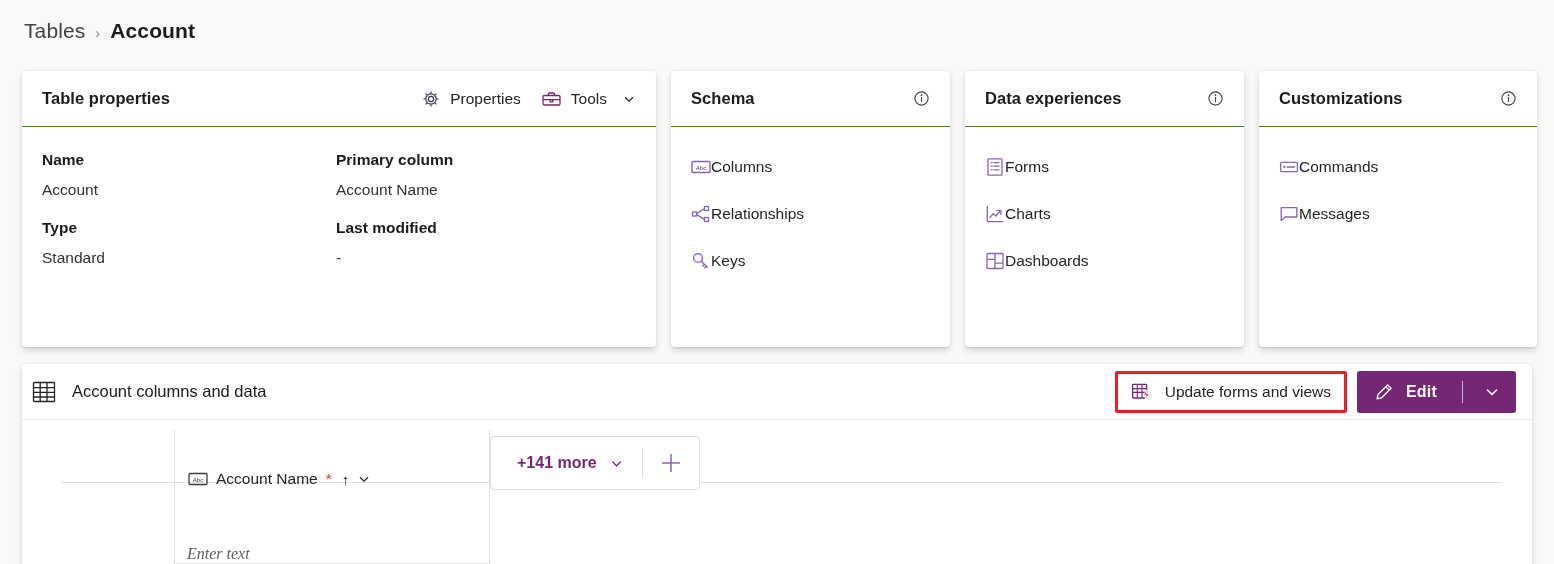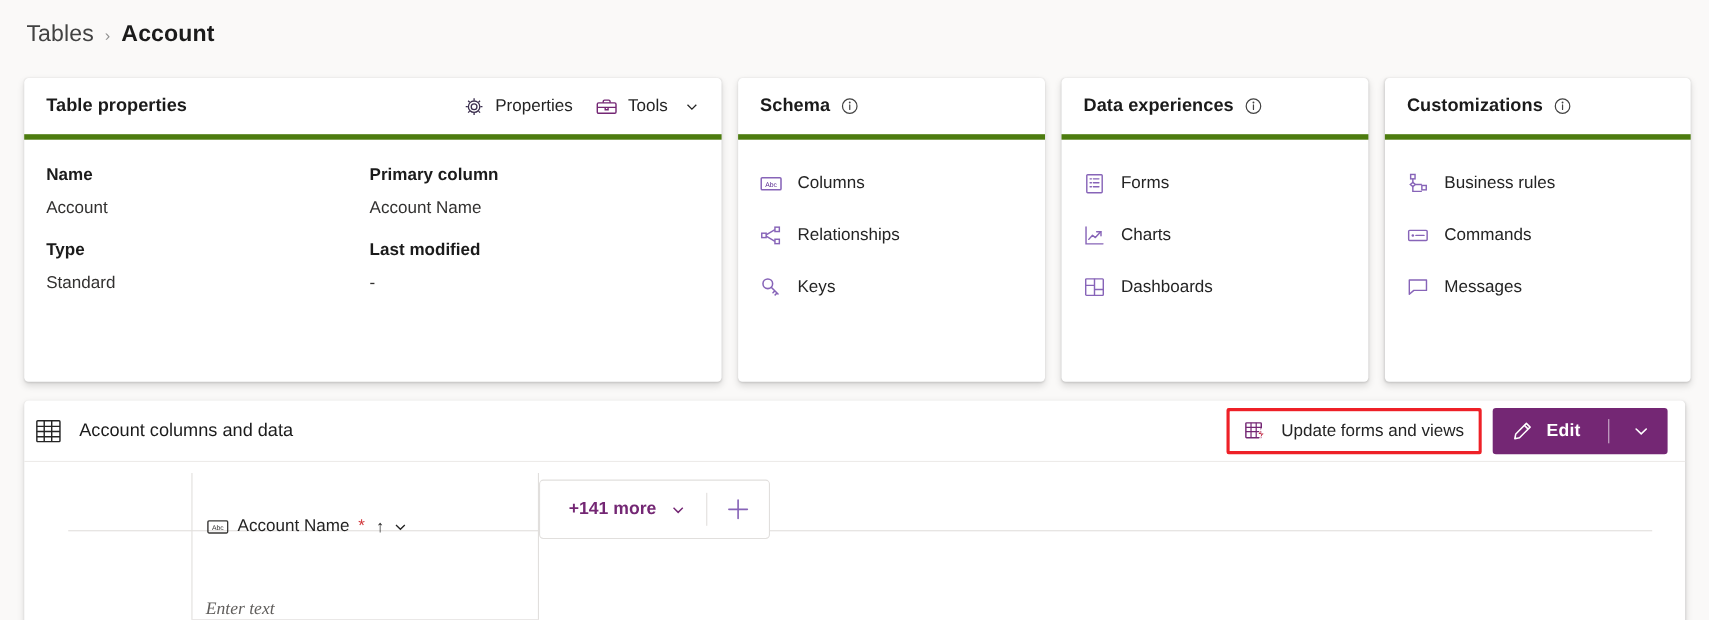--- a/index.html
+++ b/index.html
@@ -34,42 +34,43 @@
   }
   .card.properties { width: 634px; }
   .card.schema { width: 279px; }
   .card.dataexp { width: 279px; }
   .card.custom { width: 278px; }
 
   .card-head {
     height: 56px; flex: none;
     display: flex; align-items: center;
     padding: 0 20px;
-    border-bottom: 5px solid #4d7c0f;
+    border-bottom: 1px solid #4d7c0f;
+    justify-content: space-between;
   }
   .card-title { font-size: 16.5px; font-weight: 600; color: #1b1b1b; letter-spacing: .05px; }
   .info-icon { margin-left: 9px; display: inline-flex; align-items: center; }
   .card-head-actions { margin-left: auto; display: flex; align-items: center; gap: 20px; }
   .head-action {
     display: flex; align-items: center; gap: 9px;
     font-size: 15.5px; color: #242424; cursor: pointer;
   }
   .head-action .chev { margin-left: 6px; display: inline-flex; }
 
   
   .props-body { display: flex; padding: 24px 20px 0 20px; }
   .props-col { width: 294px; }
   .prop-label { font-size: 15.5px; font-weight: 600; color: #1b1b1b; margin-bottom: 12px; }
   .prop-value { font-size: 15.5px; color: #323130; margin-bottom: 20px; }
   .prop-value:last-child { margin-bottom: 0; }
 
   
   .link-list { padding: 16px 0 0 20px; display: flex; flex-direction: column; }
   .link-item {
-    display: flex; align-items: center; gap: 14px;
+    display: flex; align-items: center; 
     height: 47px; cursor: pointer;
   }
   .link-label { font-size: 15.5px; color: #242424; }
   .link-icon { width: 20px; height: 20px; display: flex; align-items: center; justify-content: center; flex: none; }
 
   
   .panel {
     position: absolute; left: 22px; top: 364px; width: 1510px; height: 210px;
     background: #ffffff;
     border-radius: 4px;
@@ -305,32 +306,20 @@
           <svg width="17" height="17" viewBox="0 0 17 17" fill="none" stroke="#424242" stroke-width="1.1">
             <circle cx="8.5" cy="8.5" r="6.6"></circle>
             <path d="M8.5 7.4v4.1" stroke-linecap="round"></path>
             <circle cx="8.5" cy="5.2" r=".85" fill="#424242" stroke="none"></circle>
           </svg>
         </span>
       </div>
       <div class="link-list">
         <div class="link-item">
           <span class="link-icon">
-            <svg width="20" height="20" viewBox="0 0 20 20" fill="none" stroke="#8764b8" stroke-width="1.3">
-              <rect x="3.4" y="1.6" width="4" height="4"></rect>
-              <rect x="13.6" y="11.6" width="4" height="4"></rect>
-              <path d="M5.4 5.6v3.2M5.4 12.6v4.4h8.2"></path>
-              <path d="M5.4 8.8l2.3 1.9-2.3 1.9-2.3-1.9z"></path>
-              <path d="M7.7 10.7h5.9"></path>
-            </svg>
-          </span>
-          <span class="link-label">Business rules</span>
-        </div>
-        <div class="link-item">
-          <span class="link-icon">
             <svg width="20" height="16" viewBox="0 0 20 16" fill="none" stroke="#8764b8" stroke-width="1.3">
               <rect x="1.6" y="3.4" width="16.8" height="9.2" rx=".9"></rect>
               <circle cx="5.4" cy="8" r="1.15" fill="#8764b8" stroke="none"></circle>
               <path d="M8.2 8h7.4" stroke-linecap="round"></path>
             </svg>
           </span>
           <span class="link-label">Commands</span>
         </div>
         <div class="link-item">
           <span class="link-icon">

